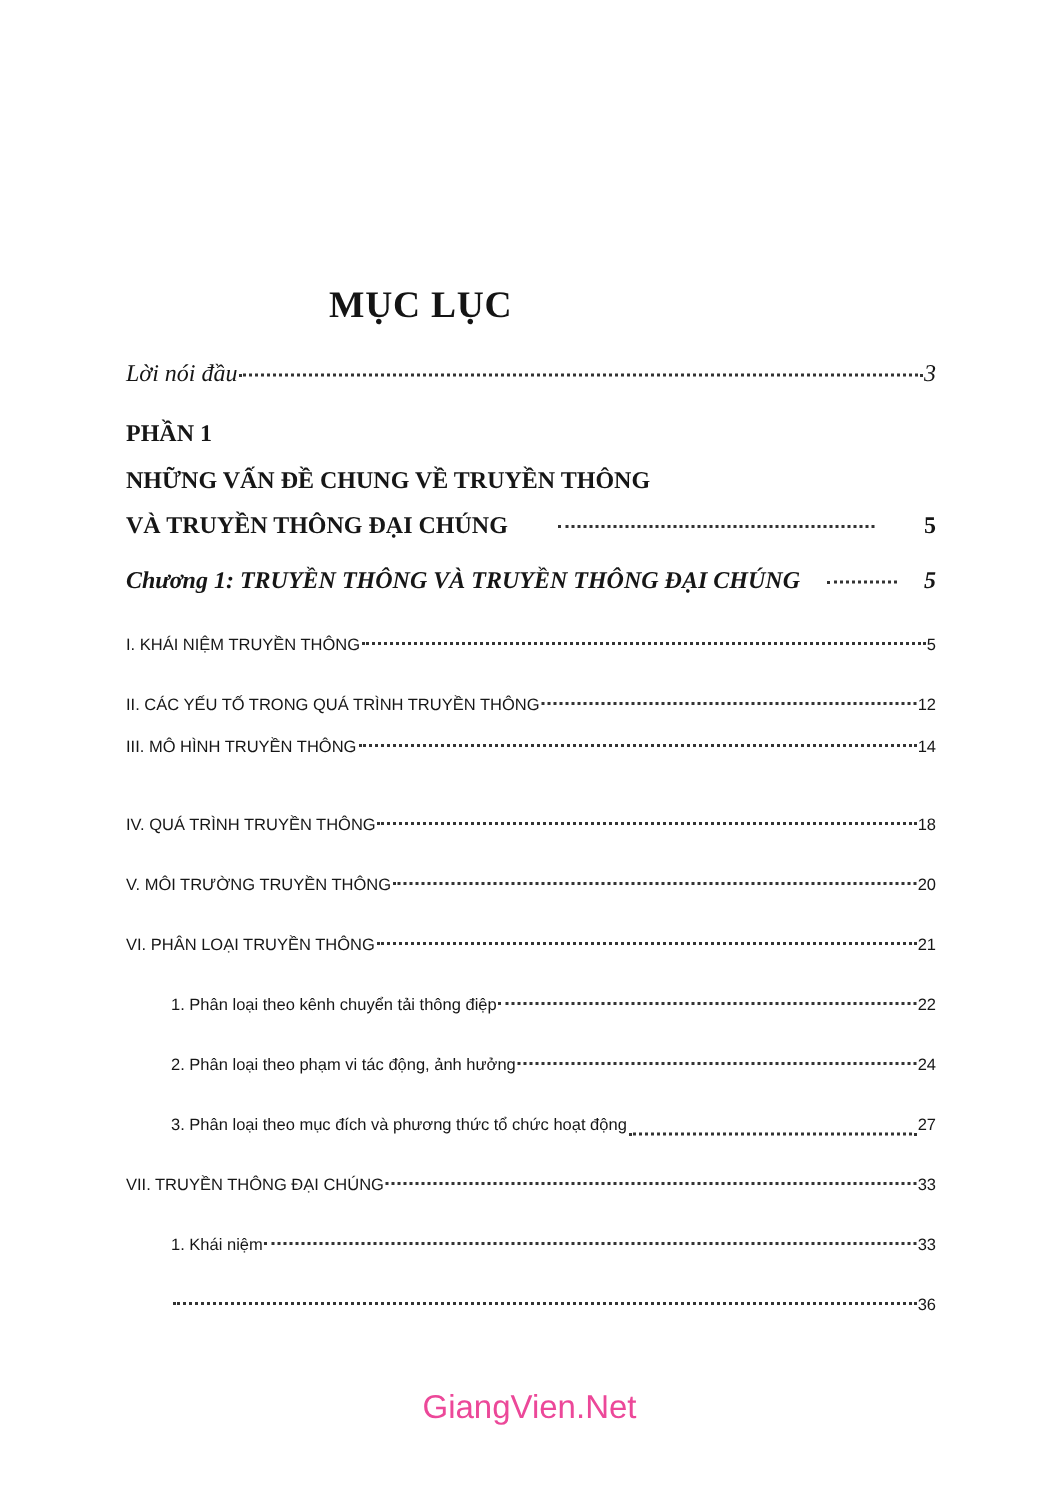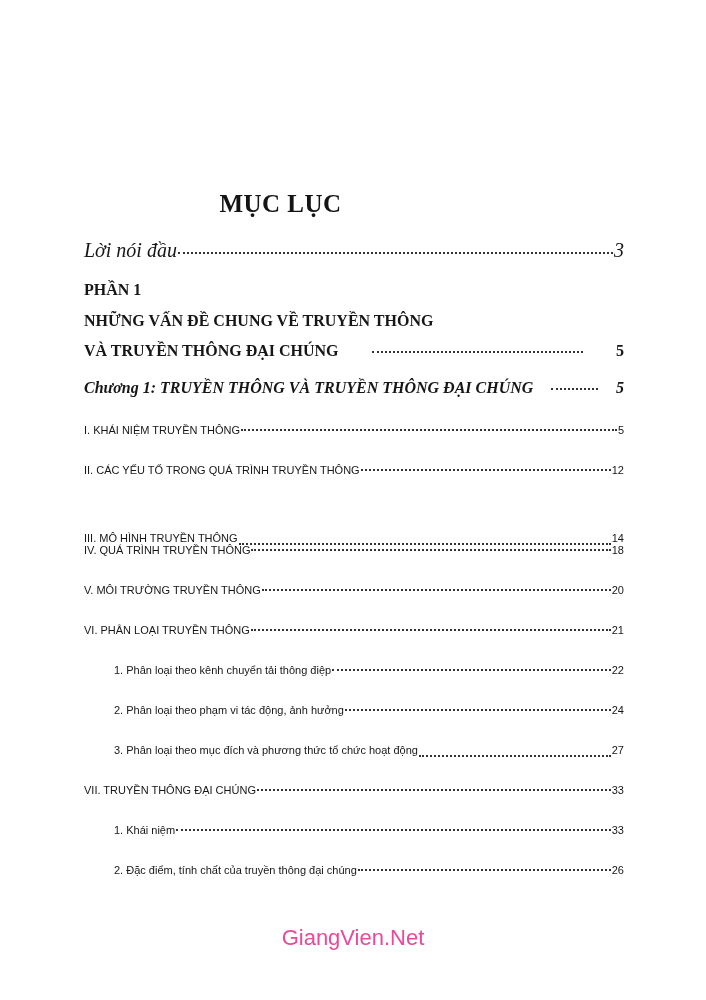--- a/index.html
+++ b/index.html
@@ -18,21 +18,21 @@
     font-size:11px; line-height:20px; white-space:nowrap;
     font-family:"Liberation Sans", "DejaVu Sans", sans-serif;
   }
   .entry.sub { left:30px; width:510px; }
   .entry .label { flex:0 0 auto; }
   .entry .dots {
     flex:1 1 auto; overflow:hidden; margin:0 1px;
     border-bottom:2px dotted #333; height:0; transform:translateY(-3px);
   }
   .entry .page { flex:0 0 auto; }
-  .entry.italic { font-family:"Liberation Serif", "DejaVu Serif", serif; font-style:italic; font-size:20px; }
+  .entry.italic { font-family:"Liberation Serif", "DejaVu Serif", serif; font-style:italic; font-size:16px; }
   .entry.bold { font-family:"Liberation Serif", "DejaVu Serif", serif; font-weight:bold; font-size:16px; }
   .entry.bolditalic { font-family:"Liberation Serif", "DejaVu Serif", serif; font-weight:bold; font-style:italic; font-size:16px;gap:17px; }
   .heading {
     position:absolute; left:0; font-family:"Liberation Serif", "DejaVu Serif", serif;
     font-weight:bold; font-size:16px; line-height:20px; white-space:nowrap;
   }
   .watermark {
     position:absolute; top:925px; left:0; width:706px; text-align:center;
     font-family:"Liberation Sans", "DejaVu Sans", sans-serif; font-size:22px; color:#ec4899;
   }
@@ -68,21 +68,21 @@
   <div class="entry" style="top:420px;">
     <span class="label">I. KHÁI NIỆM TRUYỀN THÔNG</span>
     <span class="dots"></span>
     <span class="page">5</span>
   </div>
   <div class="entry" style="top:460px;">
     <span class="label">II. CÁC YẾU TỐ TRONG QUÁ TRÌNH TRUYỀN THÔNG</span>
     <span class="dots"></span>
     <span class="page">12</span>
   </div>
-  <div class="entry" style="top:528px;align-items:flex-end;">
+  <div class="entry" style="top:488px;">
     <span class="label">III. MÔ HÌNH TRUYỀN THÔNG</span>
     <span class="dots"></span>
     <span class="page">14</span>
   </div>
   <div class="entry" style="top:540px;">
     <span class="label">IV. QUÁ TRÌNH TRUYỀN THÔNG</span>
     <span class="dots"></span>
     <span class="page">18</span>
   </div>
   <div class="entry" style="top:580px;">
@@ -114,19 +114,18 @@
     <span class="label">VII. TRUYỀN THÔNG ĐẠI CHÚNG</span>
     <span class="dots"></span>
     <span class="page">33</span>
   </div>
   <div class="entry sub" style="top:820px;">
     <span class="label">1. Khái niệm</span>
     <span class="dots"></span>
     <span class="page">33</span>
   </div>
   <div class="entry sub" style="top:860px;">
-    <span class="label">2. Đặc điểm, tính chất của truyền thông đại chúng</span>
     <span class="dots"></span>
-    <span class="page">26</span>
+    <span class="page">36</span>
   </div>
 </div>
 
 <div class="watermark">GiangVien.Net</div>
 
 </body></html>

